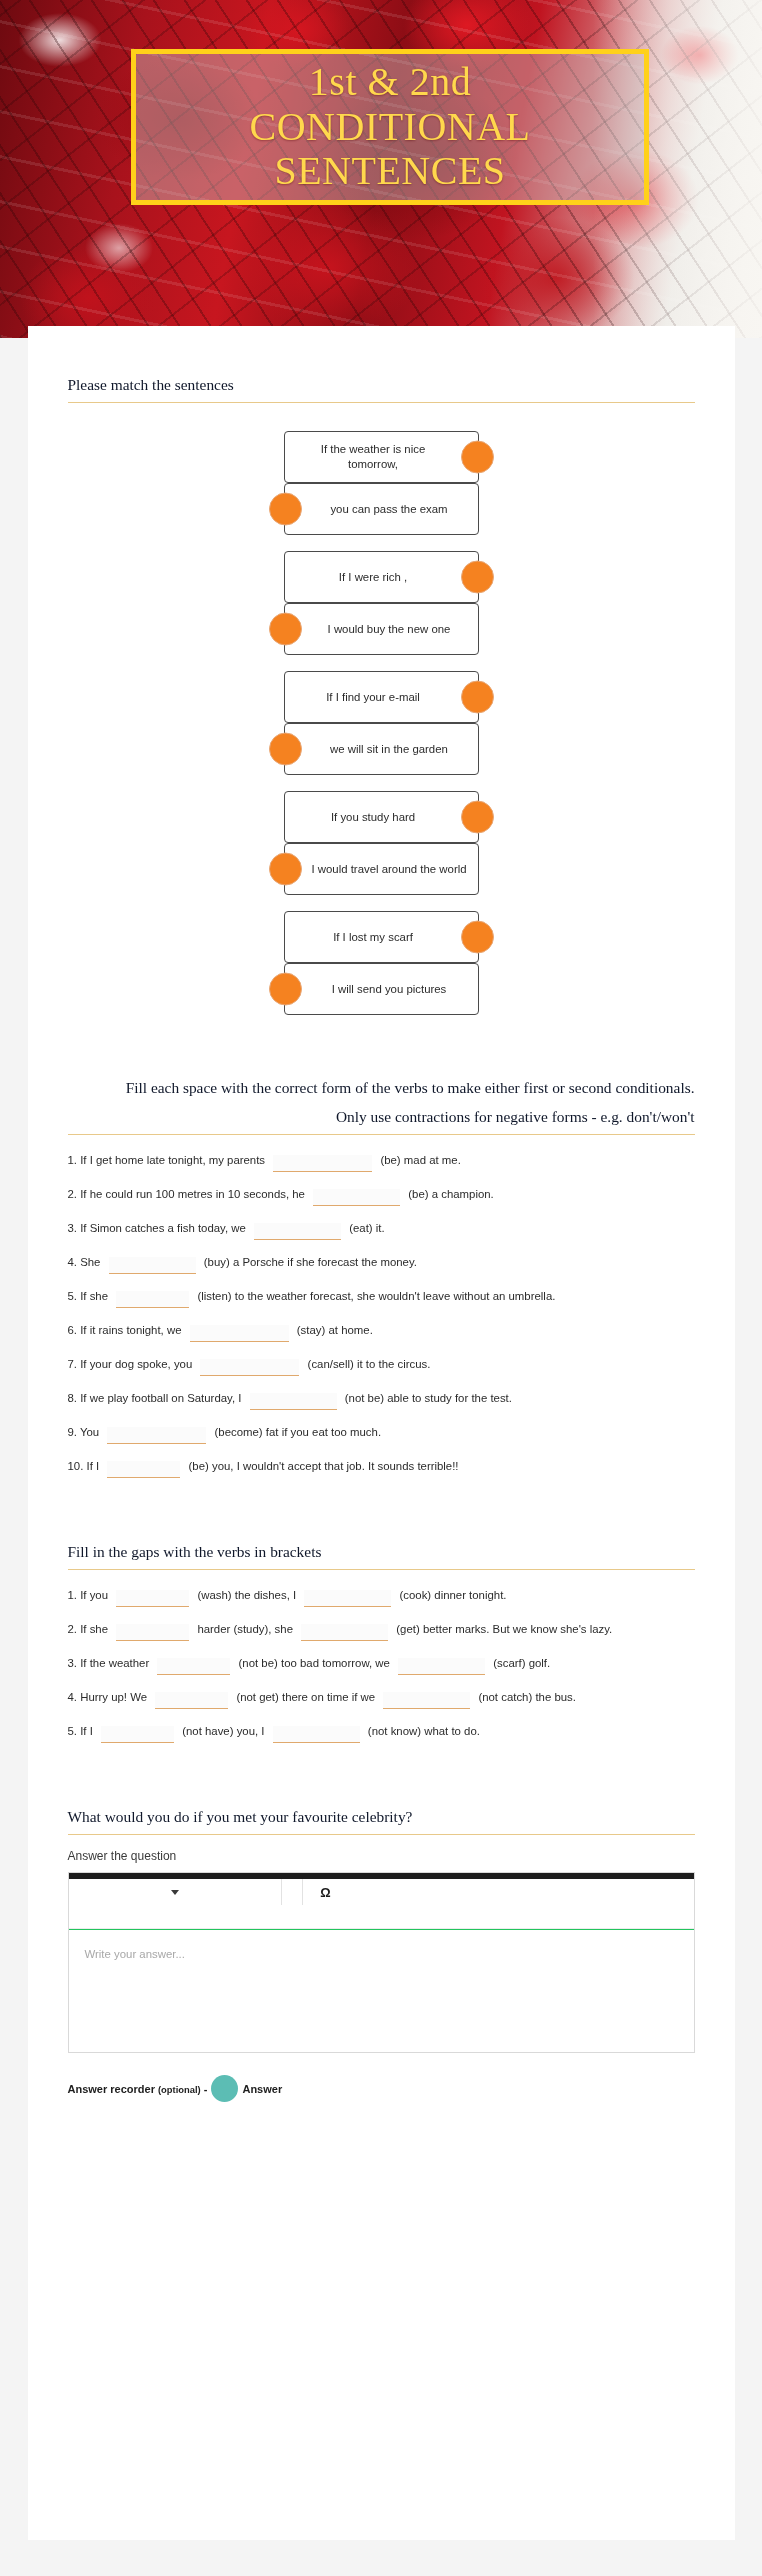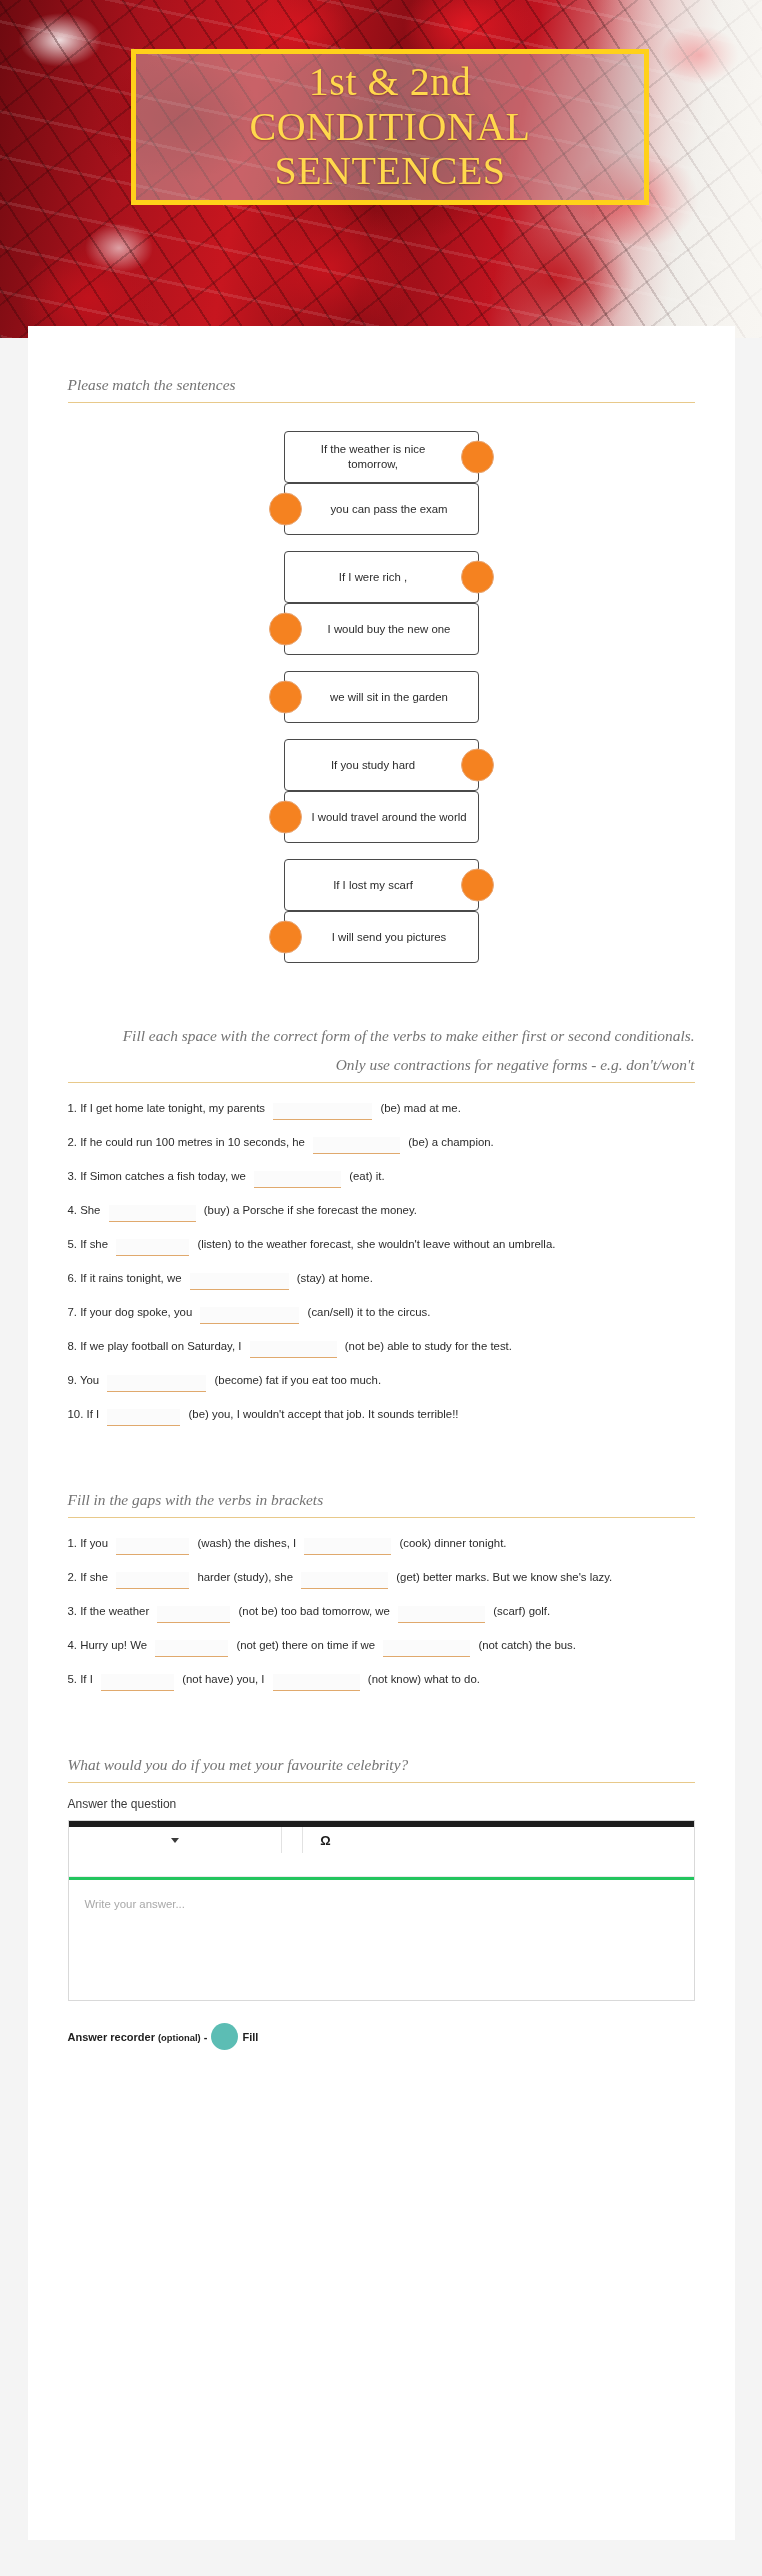--- a/index.html
+++ b/index.html
@@ -78,26 +78,25 @@
     background: #ffffff;
     padding: 0 0 26px 0;
     min-height: 2214px;
   }
   .inner { padding: 0 40px; }
 
   .section { padding-top: 8px; }
 
   .section-title {
     font-family: "Liberation Serif", serif;
-    color: #737373;
+    color: #0f172a;
     font-size: 15.4px;
     line-height: 1.38;
     font-weight: 400;
     padding-bottom: 7px;
-    font-style: italic;
   }
   .section-title.multi { font-size: 15.4px; text-align: right; }
   .rule {
     height: 1px;
     background: #e8c98a;
     margin-bottom: 14px;
   }
 
   
   .match-wrap { padding: 14px 0 4px 0; }
@@ -198,21 +197,21 @@
   .caret {
     width: 0; height: 0;
     border-left: 4px solid transparent;
     border-right: 4px solid transparent;
     border-top: 5px solid #3a3a3a;
   }
   .omega { font-size: 13px; font-weight: 700; color: #1d1d1d; }
   .editor-area {
     min-height: 123px;
     padding: 14px 16px;
-    border-top: 3px solid #22c55e;
+    border-top: 1px solid #22c55e;
   }
   .editor-placeholder {
     color: #a8a8a8;
     font-size: 11.4px;
   }
 
   
   .recorder {
     display: flex;
     align-items: center;
@@ -282,20 +281,24 @@
             <div class="match-card">If I were rich ,</div>
             <div class="dot"></div>
           </div>
           <div class="match-col right">
             <div class="match-card">I would buy the new one</div>
             <div class="dot"></div>
           </div>
         </div>
 
         <div class="match-row">
+          <div class="match-col left">
+            <div class="match-card">If I find your e-mail</div>
+            <div class="dot"></div>
+          </div>
           <div class="match-col right">
             <div class="match-card">we will sit in the garden</div>
             <div class="dot"></div>
           </div>
         </div>
 
         <div class="match-row">
           <div class="match-col left">
             <div class="match-card">If you study hard</div>
             <div class="dot"></div>
@@ -486,19 +489,19 @@
         </div>
       </div>
 
       <div class="recorder">
         <div class="recorder-label">
           <span>Answer recorder</span>
           <span class="opt">(optional)</span>
           <span>-</span>
         </div>
         <div class="rec-circle"></div>
-        <div class="recorder-voice">Fill</div>
+        <div class="recorder-voice">Answer</div>
       </div>
     </div>
 
   </div>
 </div>
 
 
 </body></html>

